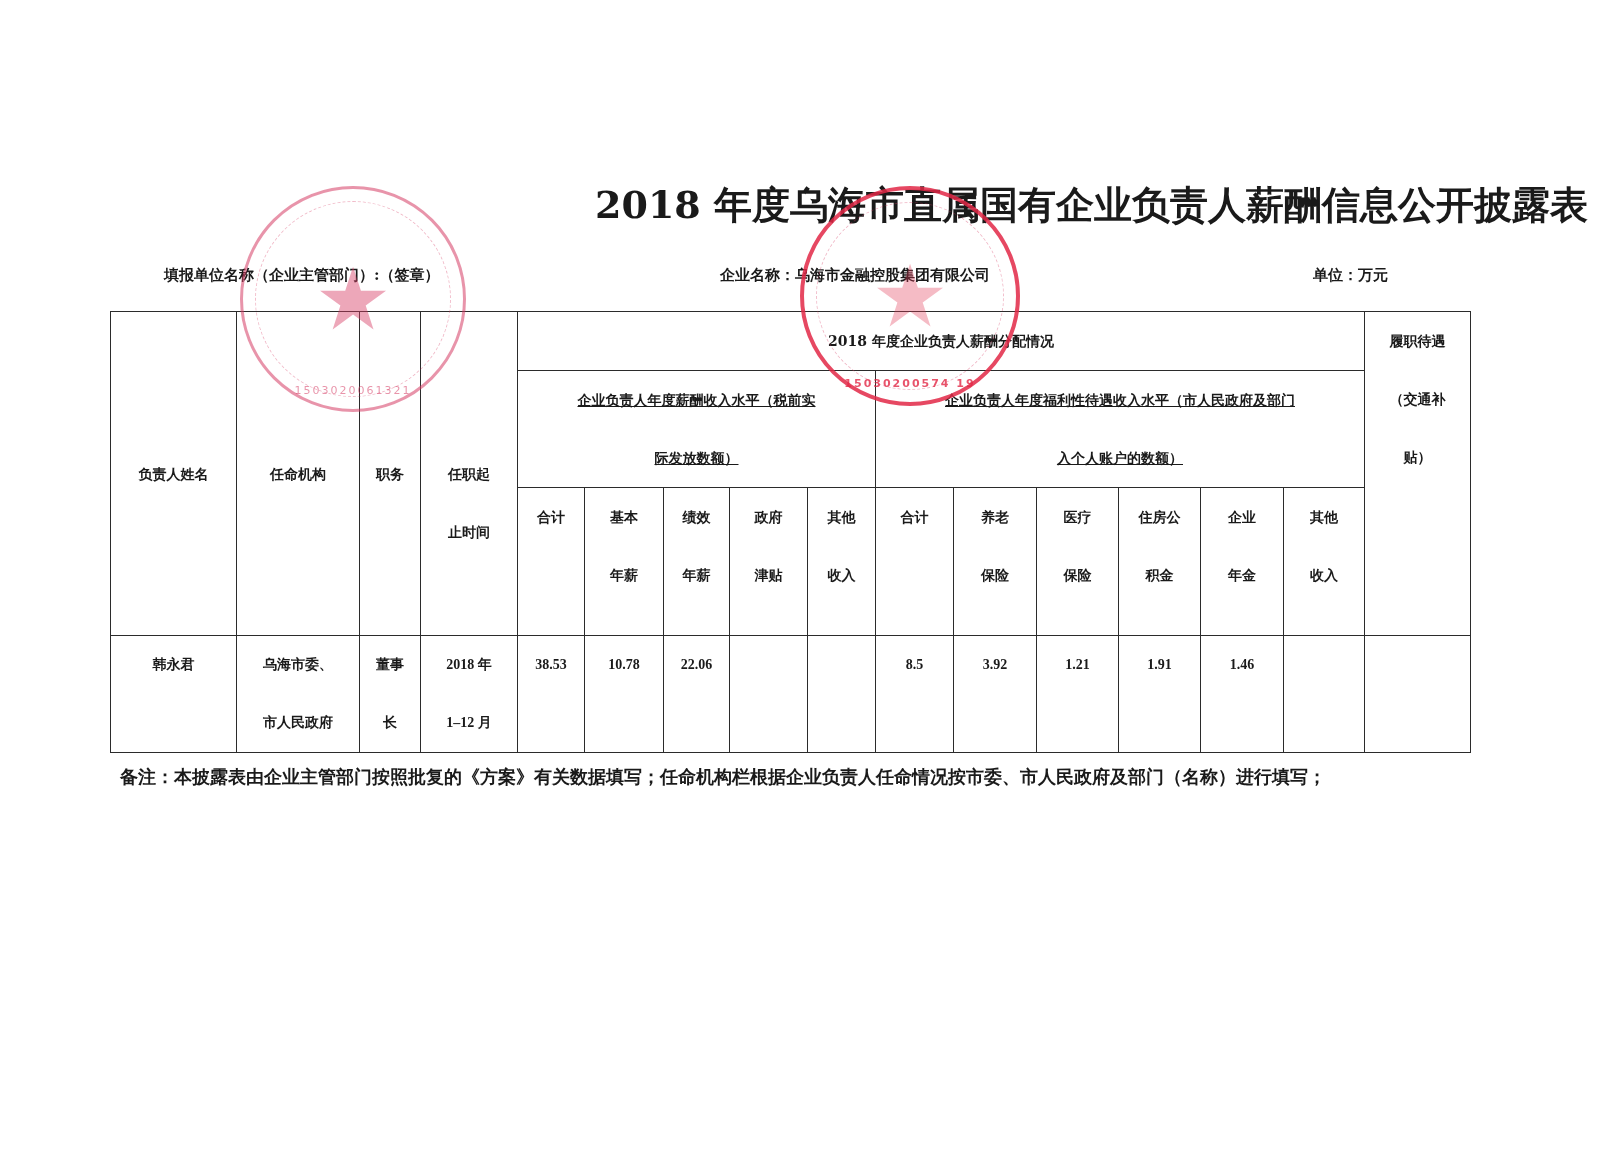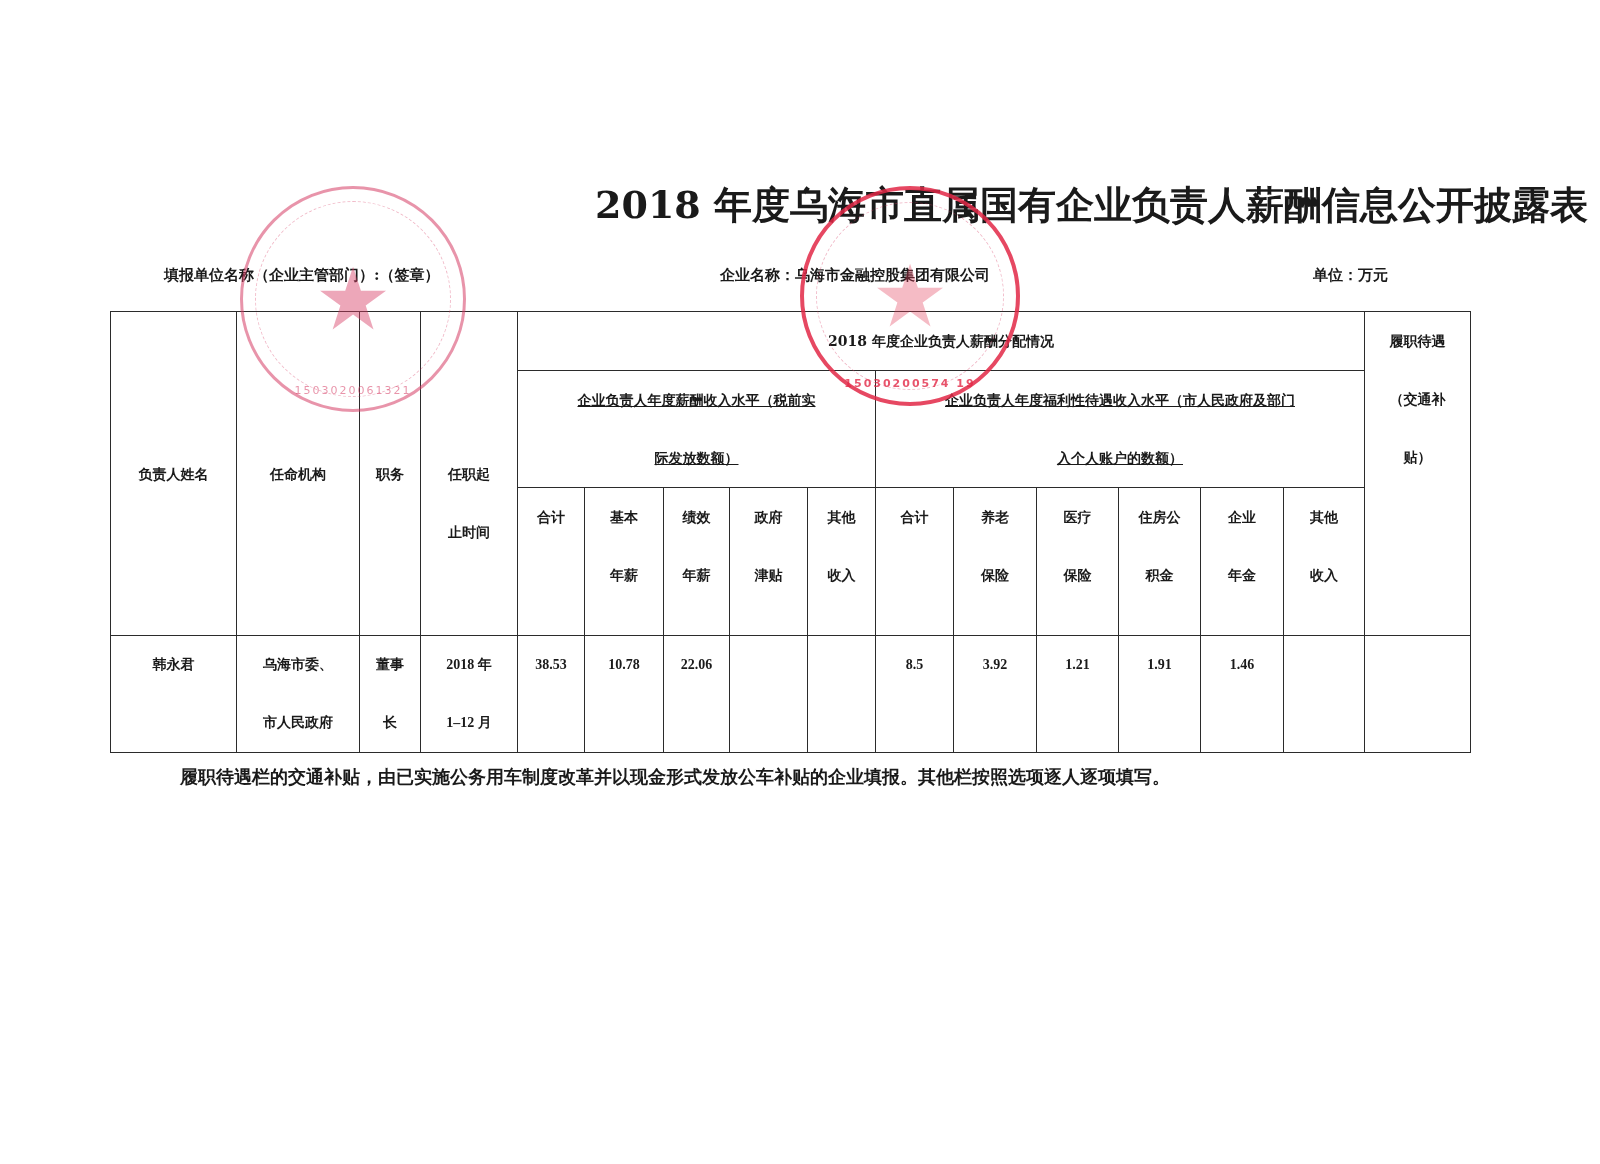--- a/index.html
+++ b/index.html
@@ -174,21 +174,21 @@
     <td class="dataval">1.21</td>
     <td class="dataval">1.91</td>
     <td class="dataval">1.46</td>
     <td class="dataval"></td>
     <td class="dataval"></td>
   </tr>
 </tbody>
   </table>
 
 <div class="notes">
-  <div class="indent">履职待遇栏的交通补贴，由已实施公务用车制度改革并以现金形式发放公车补贴的企业填报。其他栏按照选项逐人逐项填写。</div>
+  <div>备注：本披露表由企业主管部门按照批复的《方案》有关数据填写；任命机构栏根据企业负责人任命情况按市委、市人民政府及部门（名称）进行填写；</div>
 </div>
 
 <div class="stamp s1">
   <div class="inner-ring"></div>
   <div class="star">★</div>
   <div class="code">1503020061321</div>
 </div>
 <div class="stamp s2">
   <div class="inner-ring"></div>
   <div class="star">★</div>

